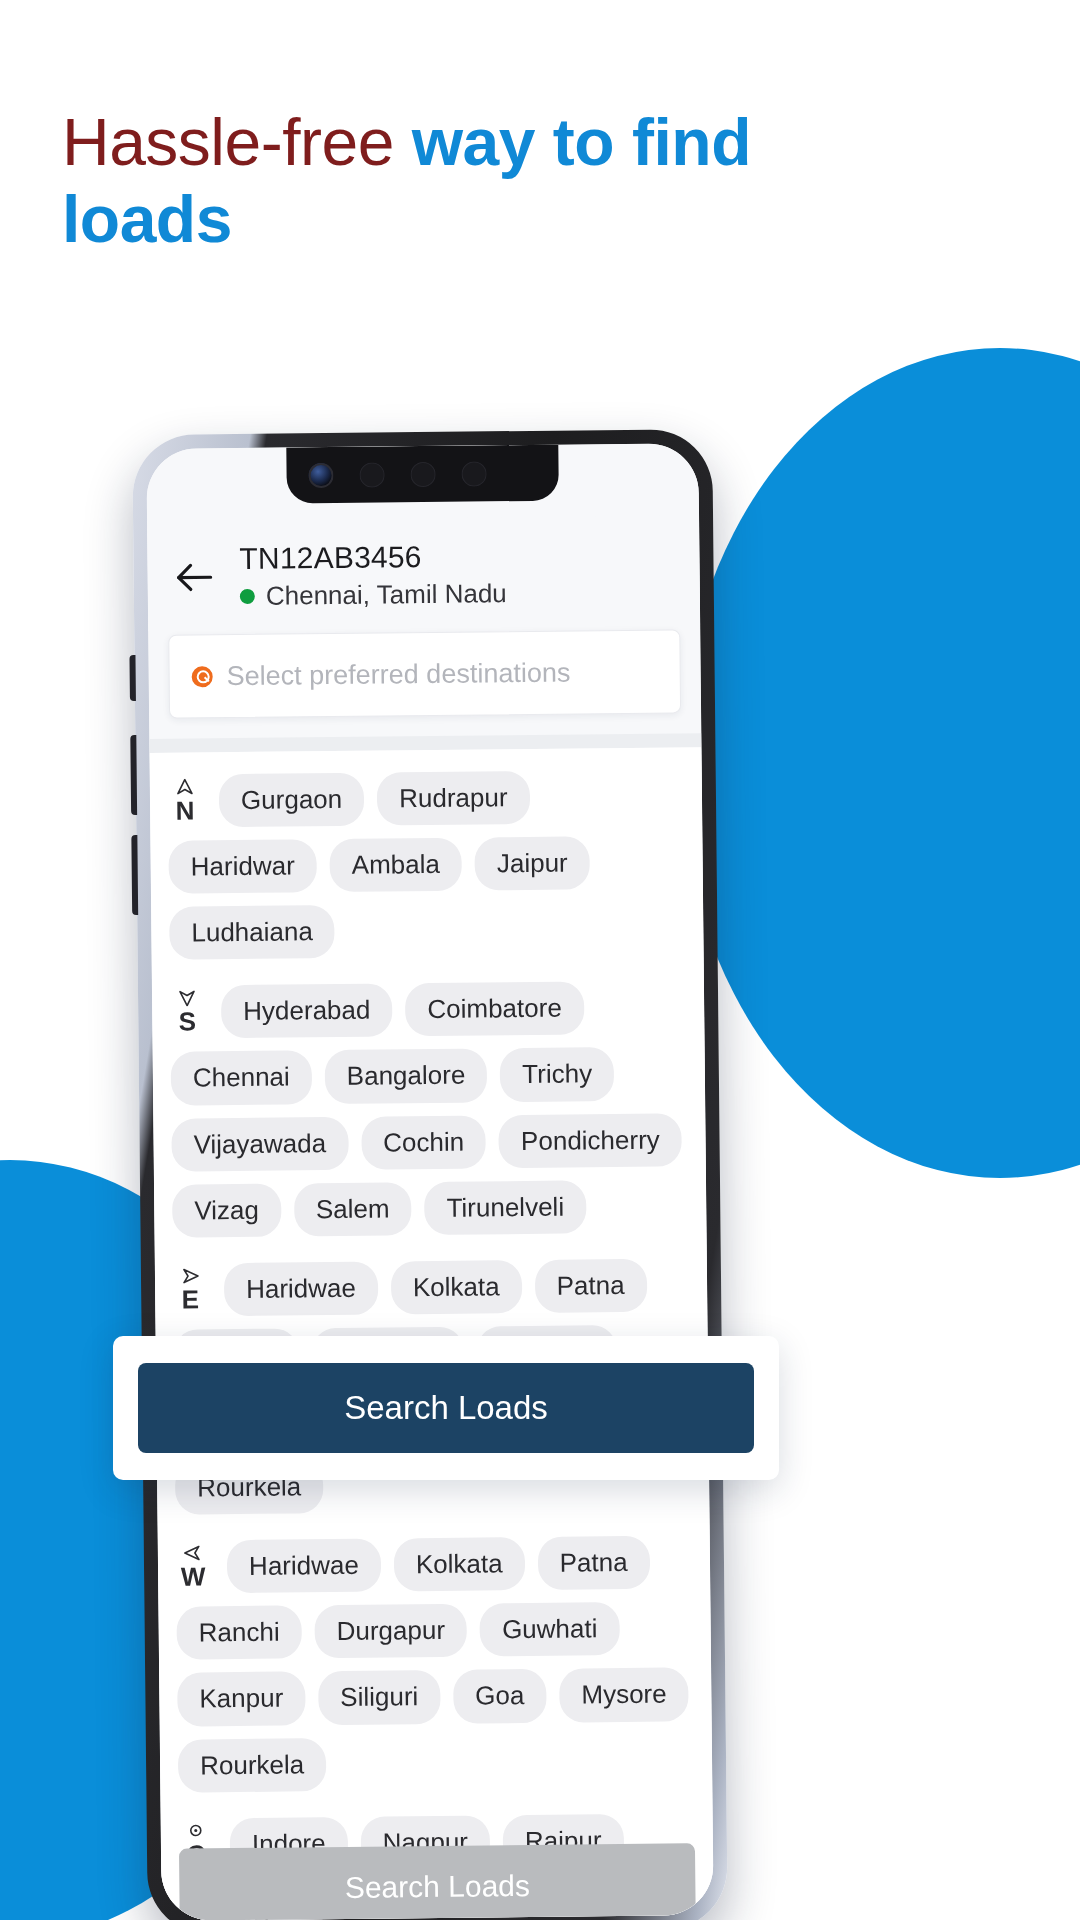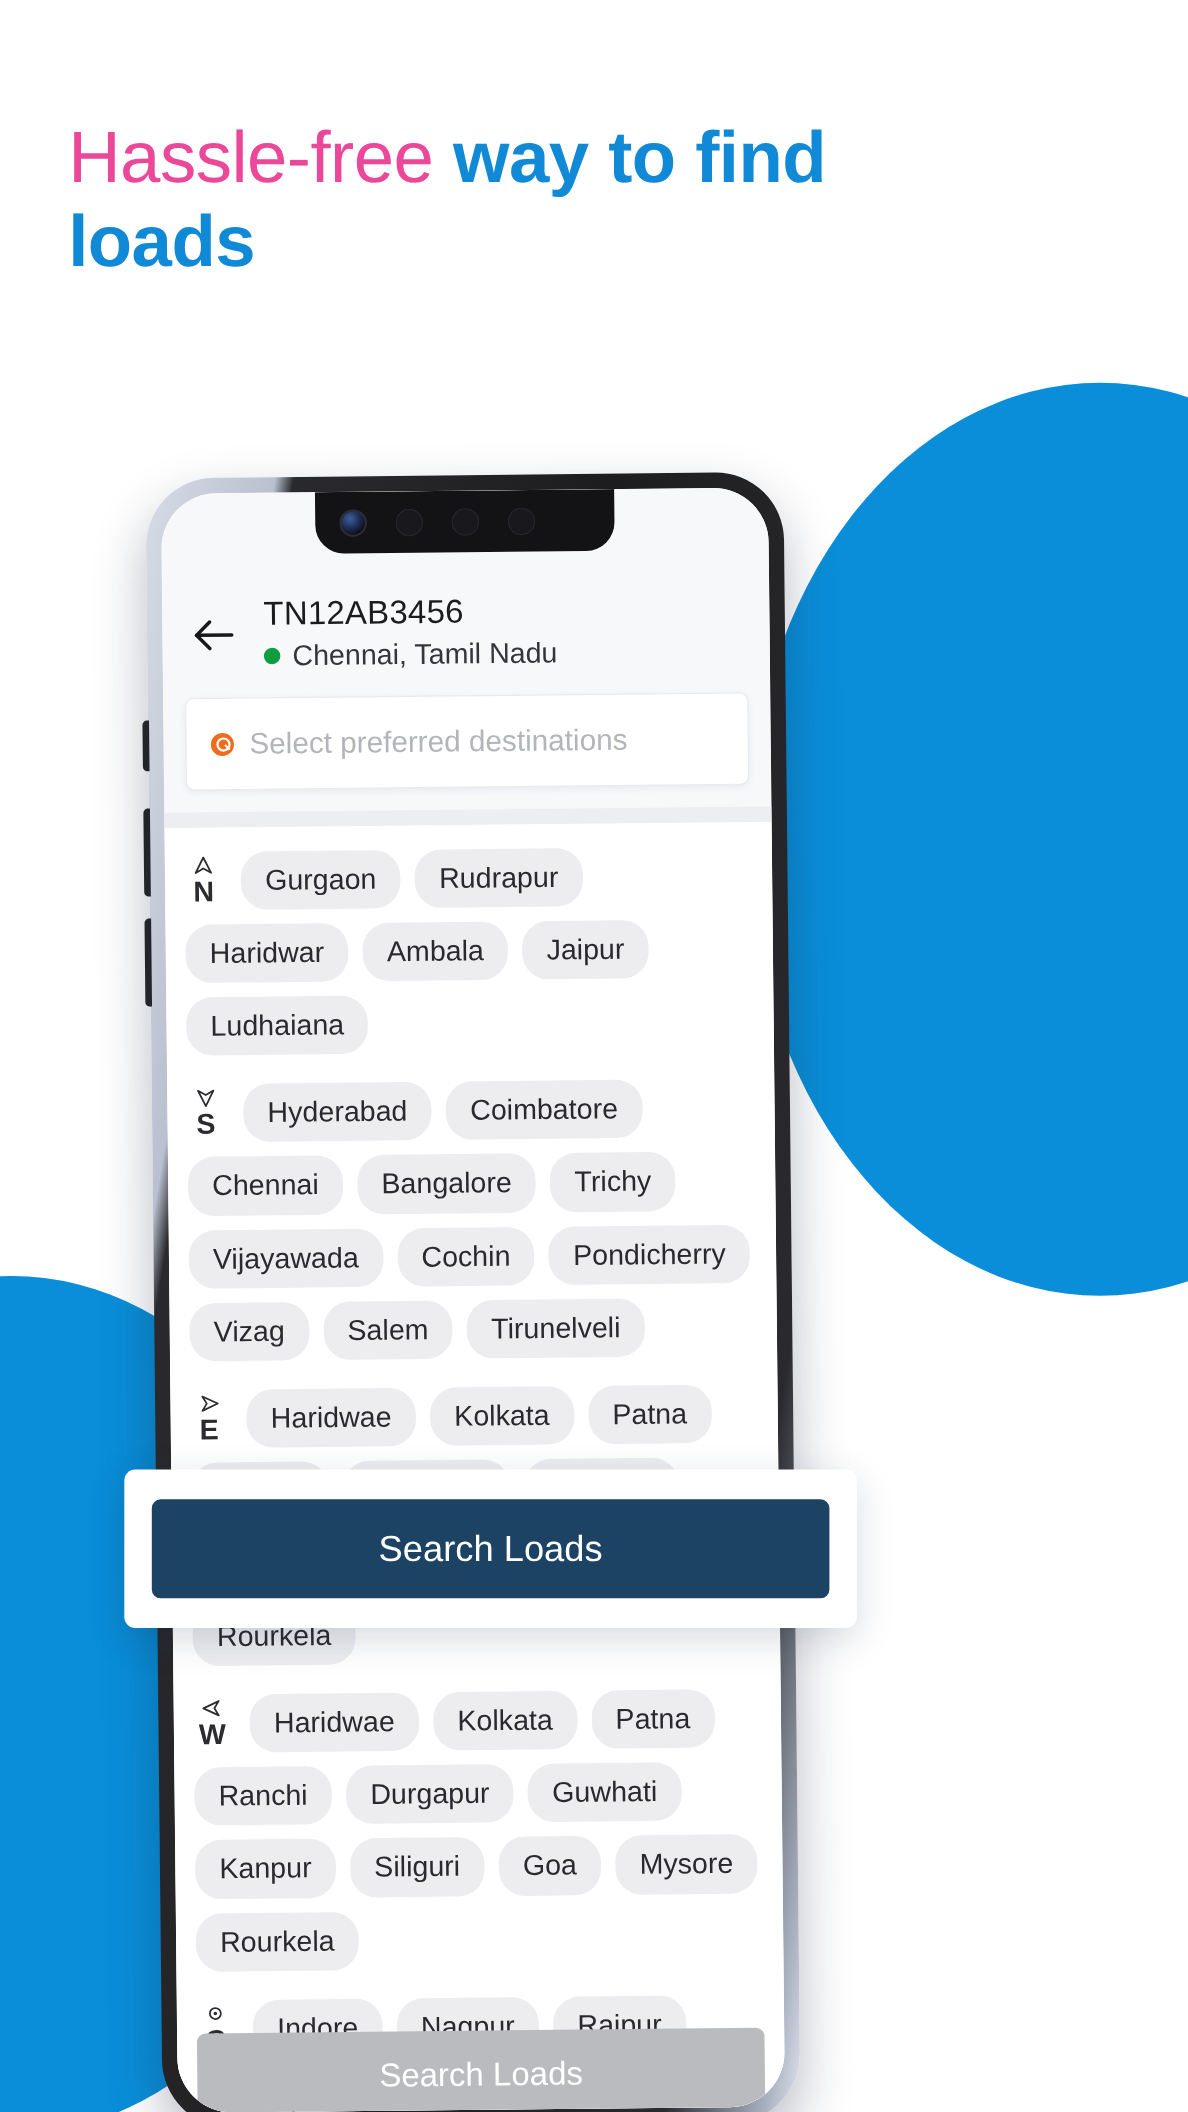--- a/index.html
+++ b/index.html
@@ -43,21 +43,21 @@
     position: absolute;
     left: 62px;
     top: 104px;
     width: 760px;
     font-size: 66px;
     line-height: 1.17;
     font-weight: bold;
     letter-spacing: -0.5px;
     z-index: 5;
   }
-  .headline .plain { color: #ec4899; font-weight: normal; }
+  .headline .plain { color: #7f1d1d; font-weight: normal; }
   .headline .accent { color: #1089d6; font-weight: bold; }
 
   
   .phone {
     position: absolute;
     left: 140px;
     top: 432px;
     width: 580px;
     height: 1500px;
     z-index: 3;

